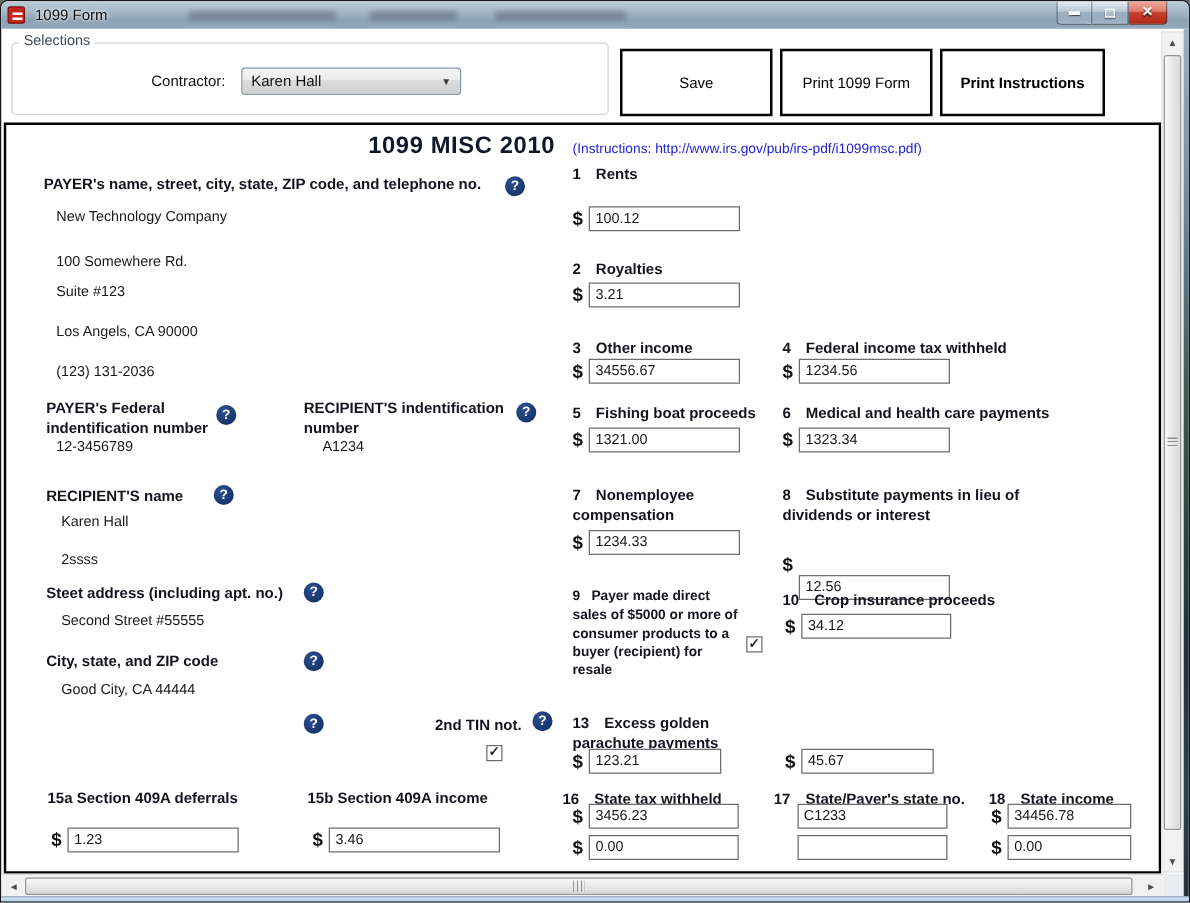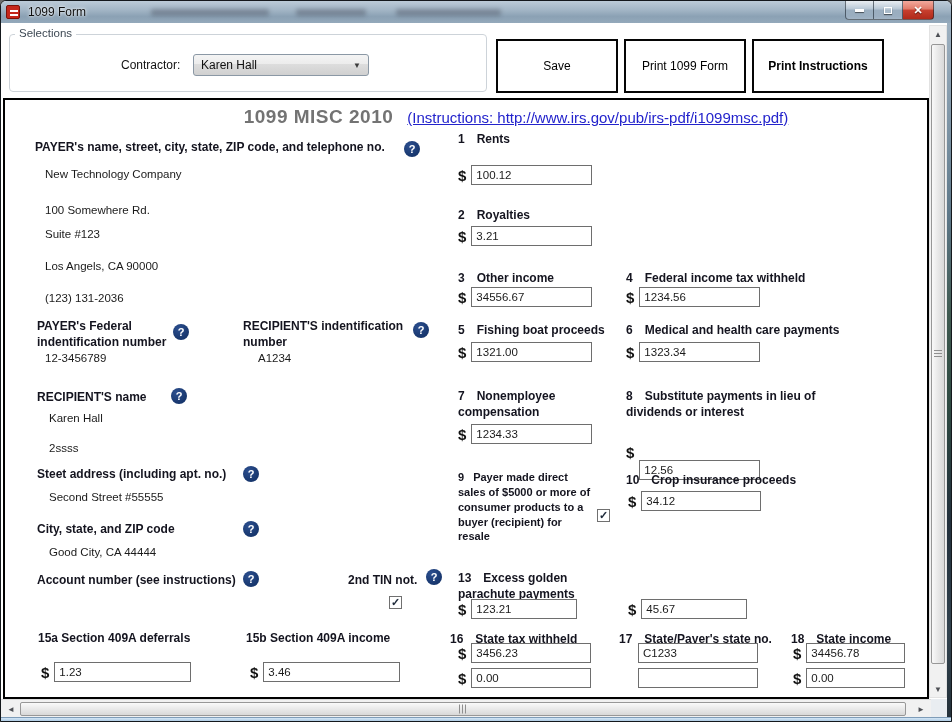--- a/index.html
+++ b/index.html
@@ -53,22 +53,22 @@
     font-size:12px; color:#000; display:flex; align-items:center; justify-content:center; cursor:default; }
   #btn-save { left:495px; width:122px; }
   #btn-print-form { left:623px; width:122px; }
   #btn-print-instr { left:751px; width:132px;font-weight:bold; }
 
   
   #panel { position:absolute; left:2px; top:97px; width:926px; height:601px;
     background:#fff; border:2px solid #000; }
   #form-header { position:absolute; left:50px; top:6px; width:100%; display:flex;
     justify-content:center; align-items:baseline; gap:14px; }
-  #form-title { font-size:19px; font-weight:bold; color:#737373; letter-spacing:.5px;text-align:right; }
-  #form-link { font-size:15px; color:#2323cc; text-decoration:underline; cursor:pointer; }
+  #form-title { font-size:19px; font-weight:bold; color:#0f172a; letter-spacing:.5px;text-align:right; }
+  #form-link { font-size:11px; color:#2323cc; cursor:pointer; }
 
   .lbl { position:absolute; font-size:12px; font-weight:bold; color:#14141f; line-height:1.35; }
   .val { position:absolute; font-size:11.5px; color:#1a1a1a; }
   .help { position:absolute; width:16px; height:16px; border-radius:50%;
     background:radial-gradient(circle at 35% 30%, #2c4f8f, #17366d 70%);
     color:#fff; font-size:11px; font-weight:bold; text-align:center; line-height:16px; cursor:pointer; }
   .fnum { display:inline-block; margin-right:12px; }
   .fnum2 { display:inline-block; margin-right:9px; }
   .money { position:absolute; display:flex; align-items:center; }
   .dollar { font-size:15px; font-weight:bold; color:#111; margin-right:5px; }
@@ -171,21 +171,20 @@
     <div class="val" style="left:44px;top:342px">2ssss</div>
 
     <div class="lbl" style="left:32px;top:366px">Steet address (including apt. no.)</div>
     <div class="help" style="left:238px;top:366px">?</div>
     <div class="val" style="left:44px;top:391px">Second Street #55555</div>
 
     <div class="lbl" style="left:32px;top:421px">City, state, and ZIP code</div>
     <div class="help" style="left:238px;top:421px">?</div>
     <div class="val" style="left:44px;top:446px">Good City, CA 44444</div>
 
-    <div class="lbl" style="left:32px;top:472px">Account number (see instructions)</div>
     <div class="help" style="left:238px;top:471px">?</div>
     <div class="lbl" style="left:343px;top:472px">2nd TIN not.</div>
     <div class="help" style="left:421px;top:469px">?</div>
     <div class="chk" style="left:384px;top:496px"><span>✓</span></div>
 
     <div class="lbl" style="left:33px;top:530px">15a Section 409A deferrals</div>
     <div class="lbl" style="left:241px;top:530px">15b Section 409A income</div>
     <div class="money" style="left:36px;top:562px">
       <span class="dollar">$</span>
       <input class="amt" style="width: 137px;" value="1.23">

